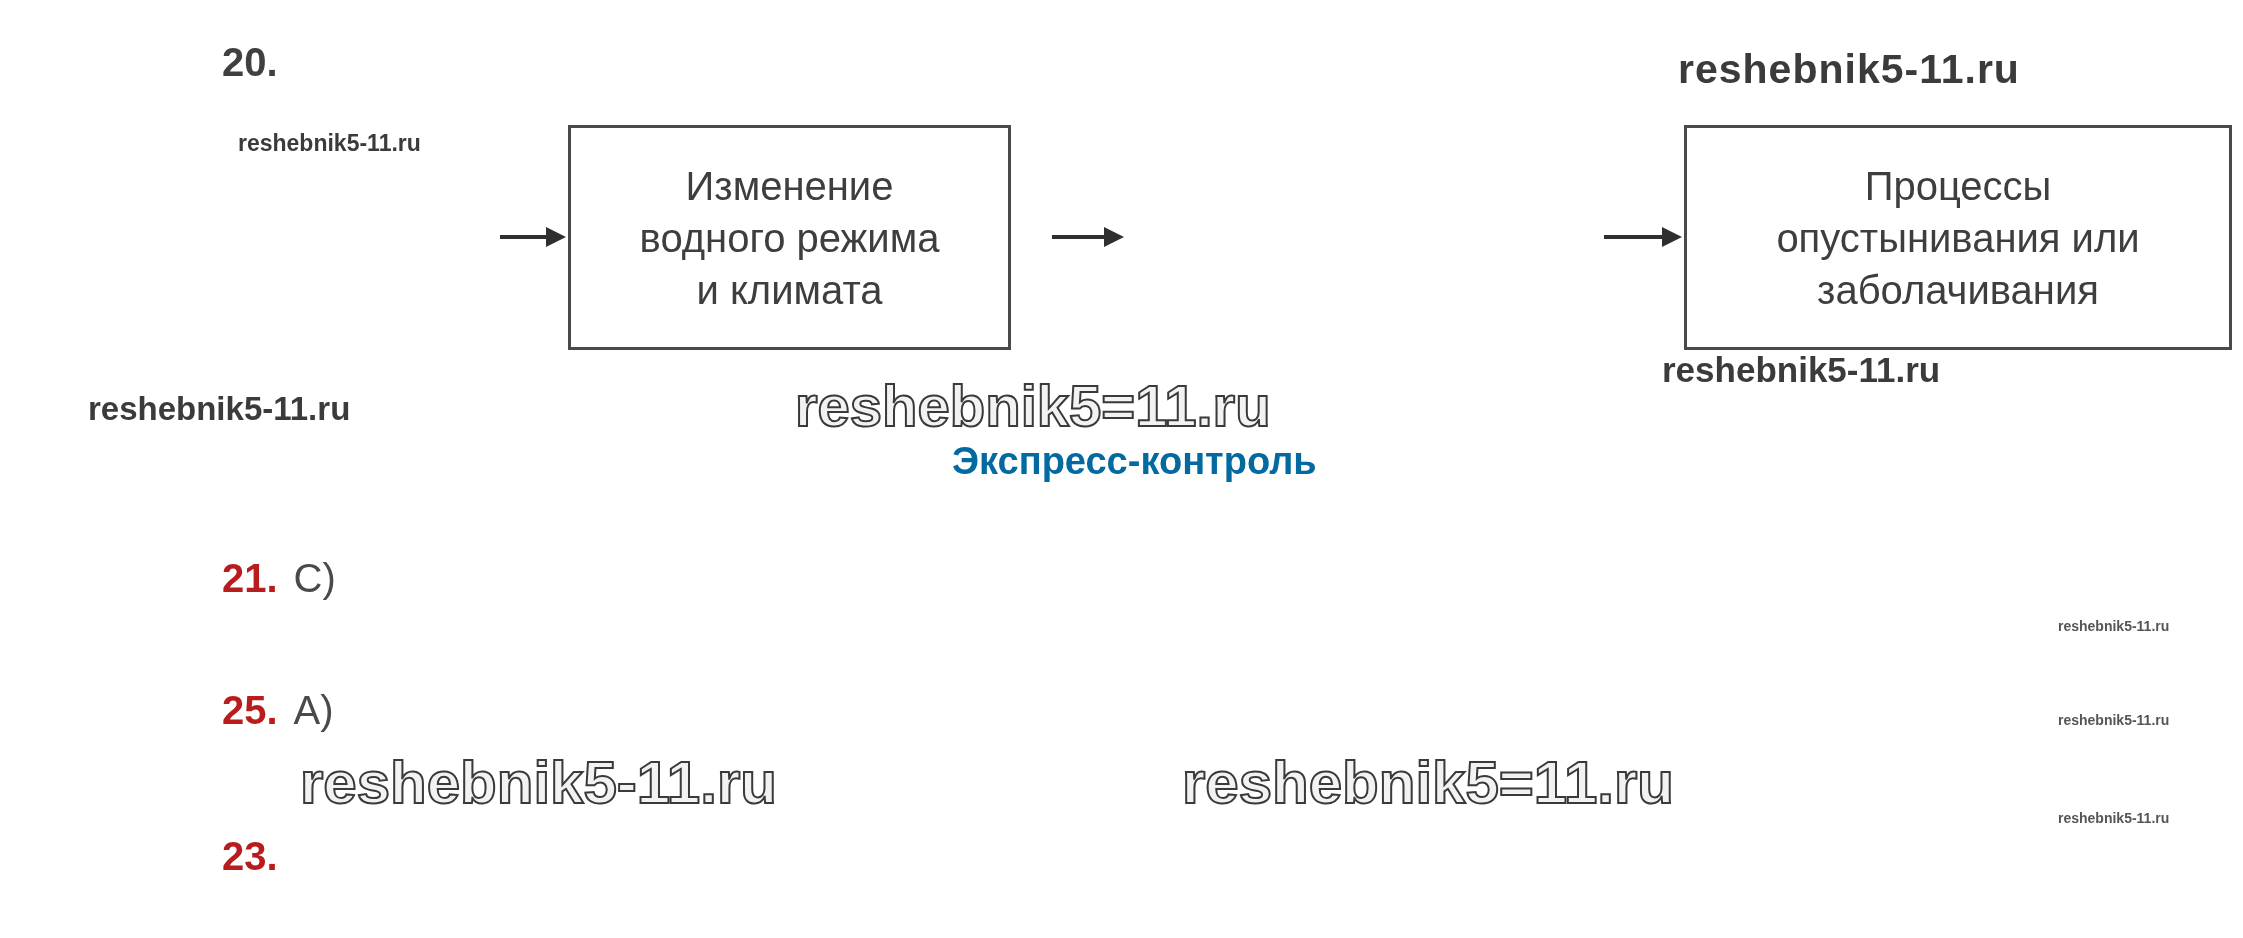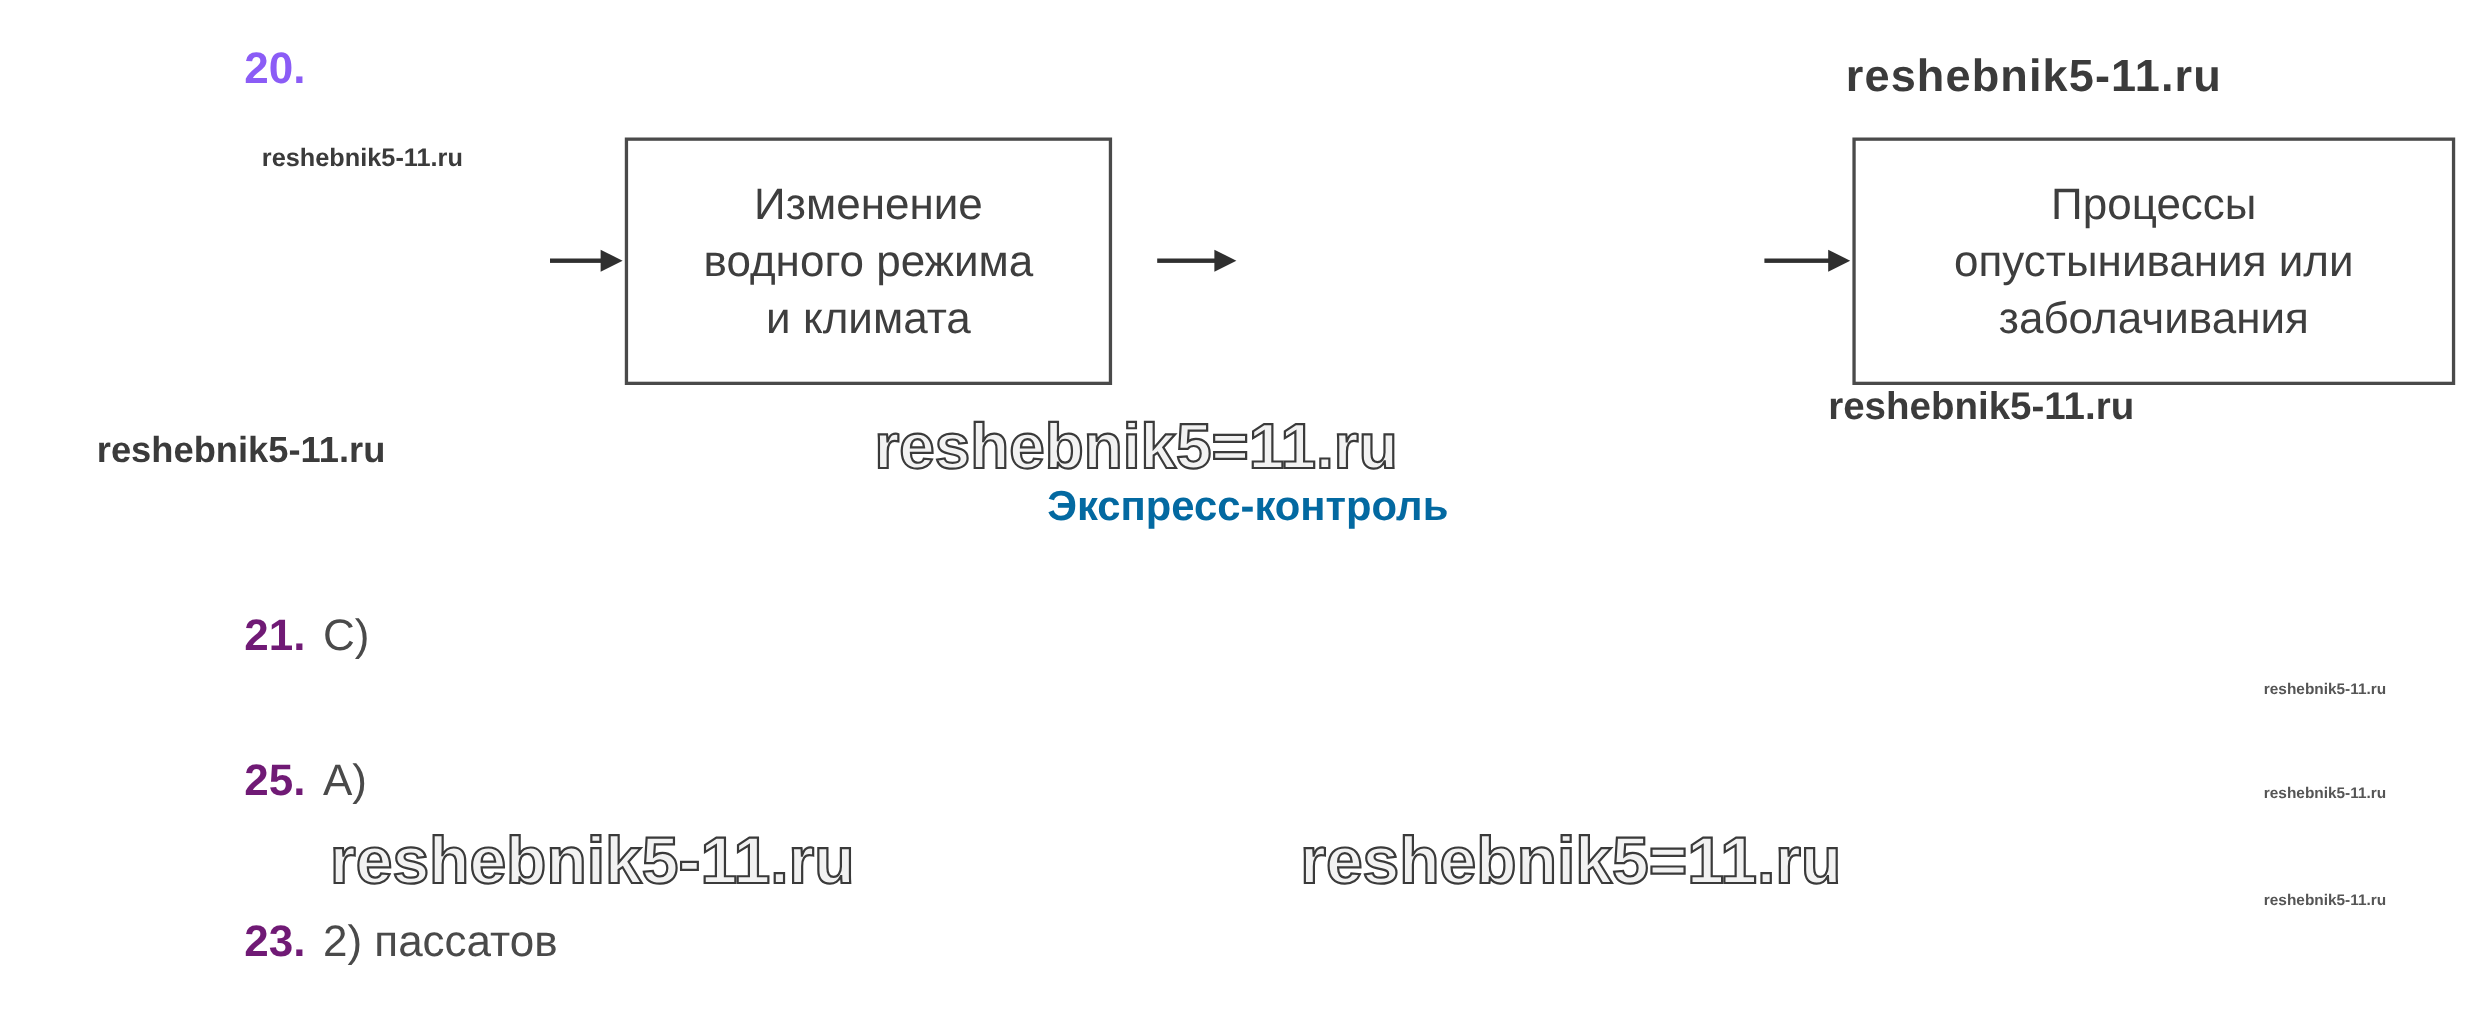--- a/index.html
+++ b/index.html
@@ -8,21 +8,21 @@
     width:2243px;
     height:938px;
     background:#ffffff;
     overflow:hidden;
     font-family:"Liberation Sans", sans-serif;
   }
 
   
   .q20 {
     position:absolute; left:222px; top:40px;
-    font-weight:700; font-size:40px; color:#8b5cf6;
+    font-weight:700; font-size:40px; color:#404040;
   }
 
   
   .fc-box {
     position:absolute; top:125px; height:225px;
     border:3px solid #4a4a4a; box-sizing:border-box;
     display:flex; align-items:center; justify-content:center;
     text-align:center; background:#ffffff;
   }
   .fc-text {
@@ -53,21 +53,21 @@
   .section-title {
     position:absolute; left:952px; top:440px;
     font-weight:700; font-size:38px; color:#0369a1;
   }
 
   
   .answer {
     position:absolute; left:222px;
     font-size:40px; color:#4a4a4a; display:flex; gap:16px;
   }
-  .answer .num { font-weight:700; color:#701a75;text-align:right; }
+  .answer .num { font-weight:700; color:#b91c1c;text-align:right; }
   .ans21 { top:556px; }
   .ans22 { top:688px; }
   .ans23 { top:834px; }
 
   
   .wm {
     position:absolute; font-family:Liberation Sans, sans-serif;
     font-weight:700; white-space:nowrap; pointer-events:none;
   }
   .wm-dark    { color:#3b3b3b; }
@@ -110,21 +110,20 @@
   <div class="answer ans21">
     <span class="num">21.</span>
     <span class="ans">С)</span>
   </div>
   <div class="answer ans22">
     <span class="num">25.</span>
     <span class="ans">А)</span>
   </div>
   <div class="answer ans23">
     <span class="num">23.</span>
-    <span class="ans">2) пассатов</span>
   </div>
 
   <div class="wm wm-dark wm-top-right">reshebnik5-11.ru</div>
   <div class="wm wm-dark wm-box1">reshebnik5-11.ru</div>
   <div class="wm wm-dark wm-left">reshebnik5-11.ru</div>
   <div class="wm wm-outline wm-center">reshebnik5=11.ru</div>
   <div class="wm wm-dark wm-box4-below">reshebnik5-11.ru</div>
   <div class="wm wm-outline wm-low-left">reshebnik5-11.ru</div>
   <div class="wm wm-outline wm-low-right">reshebnik5=11.ru</div>
   <div class="wm wm-edge e1">reshebnik5-11.ru</div>

